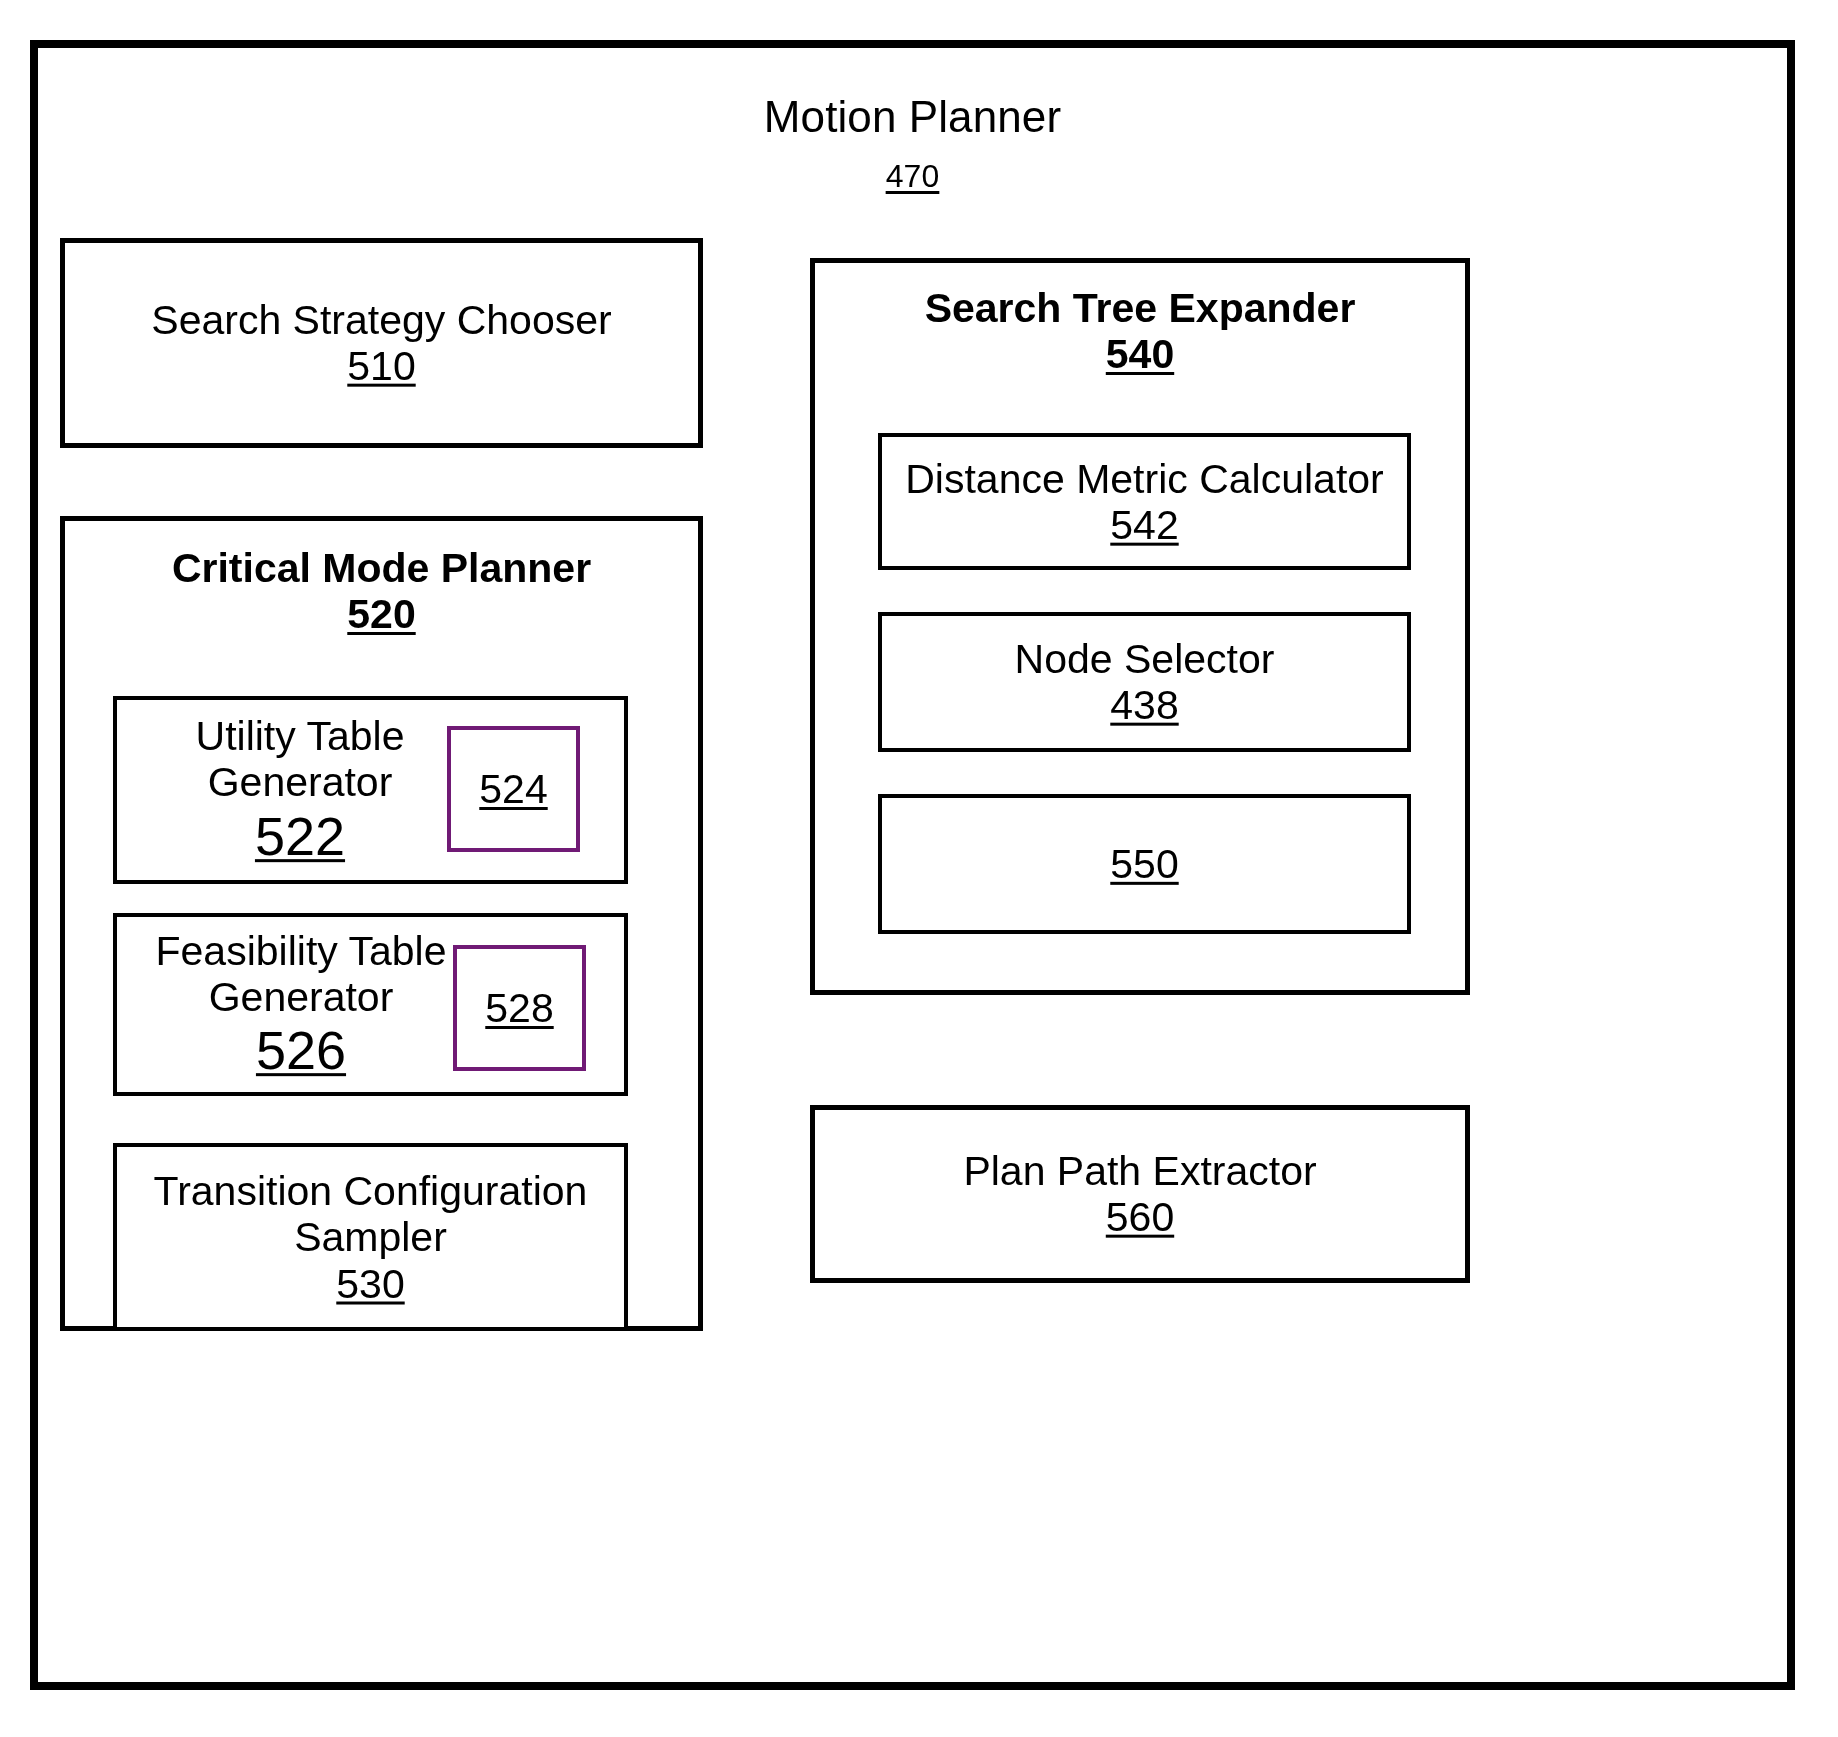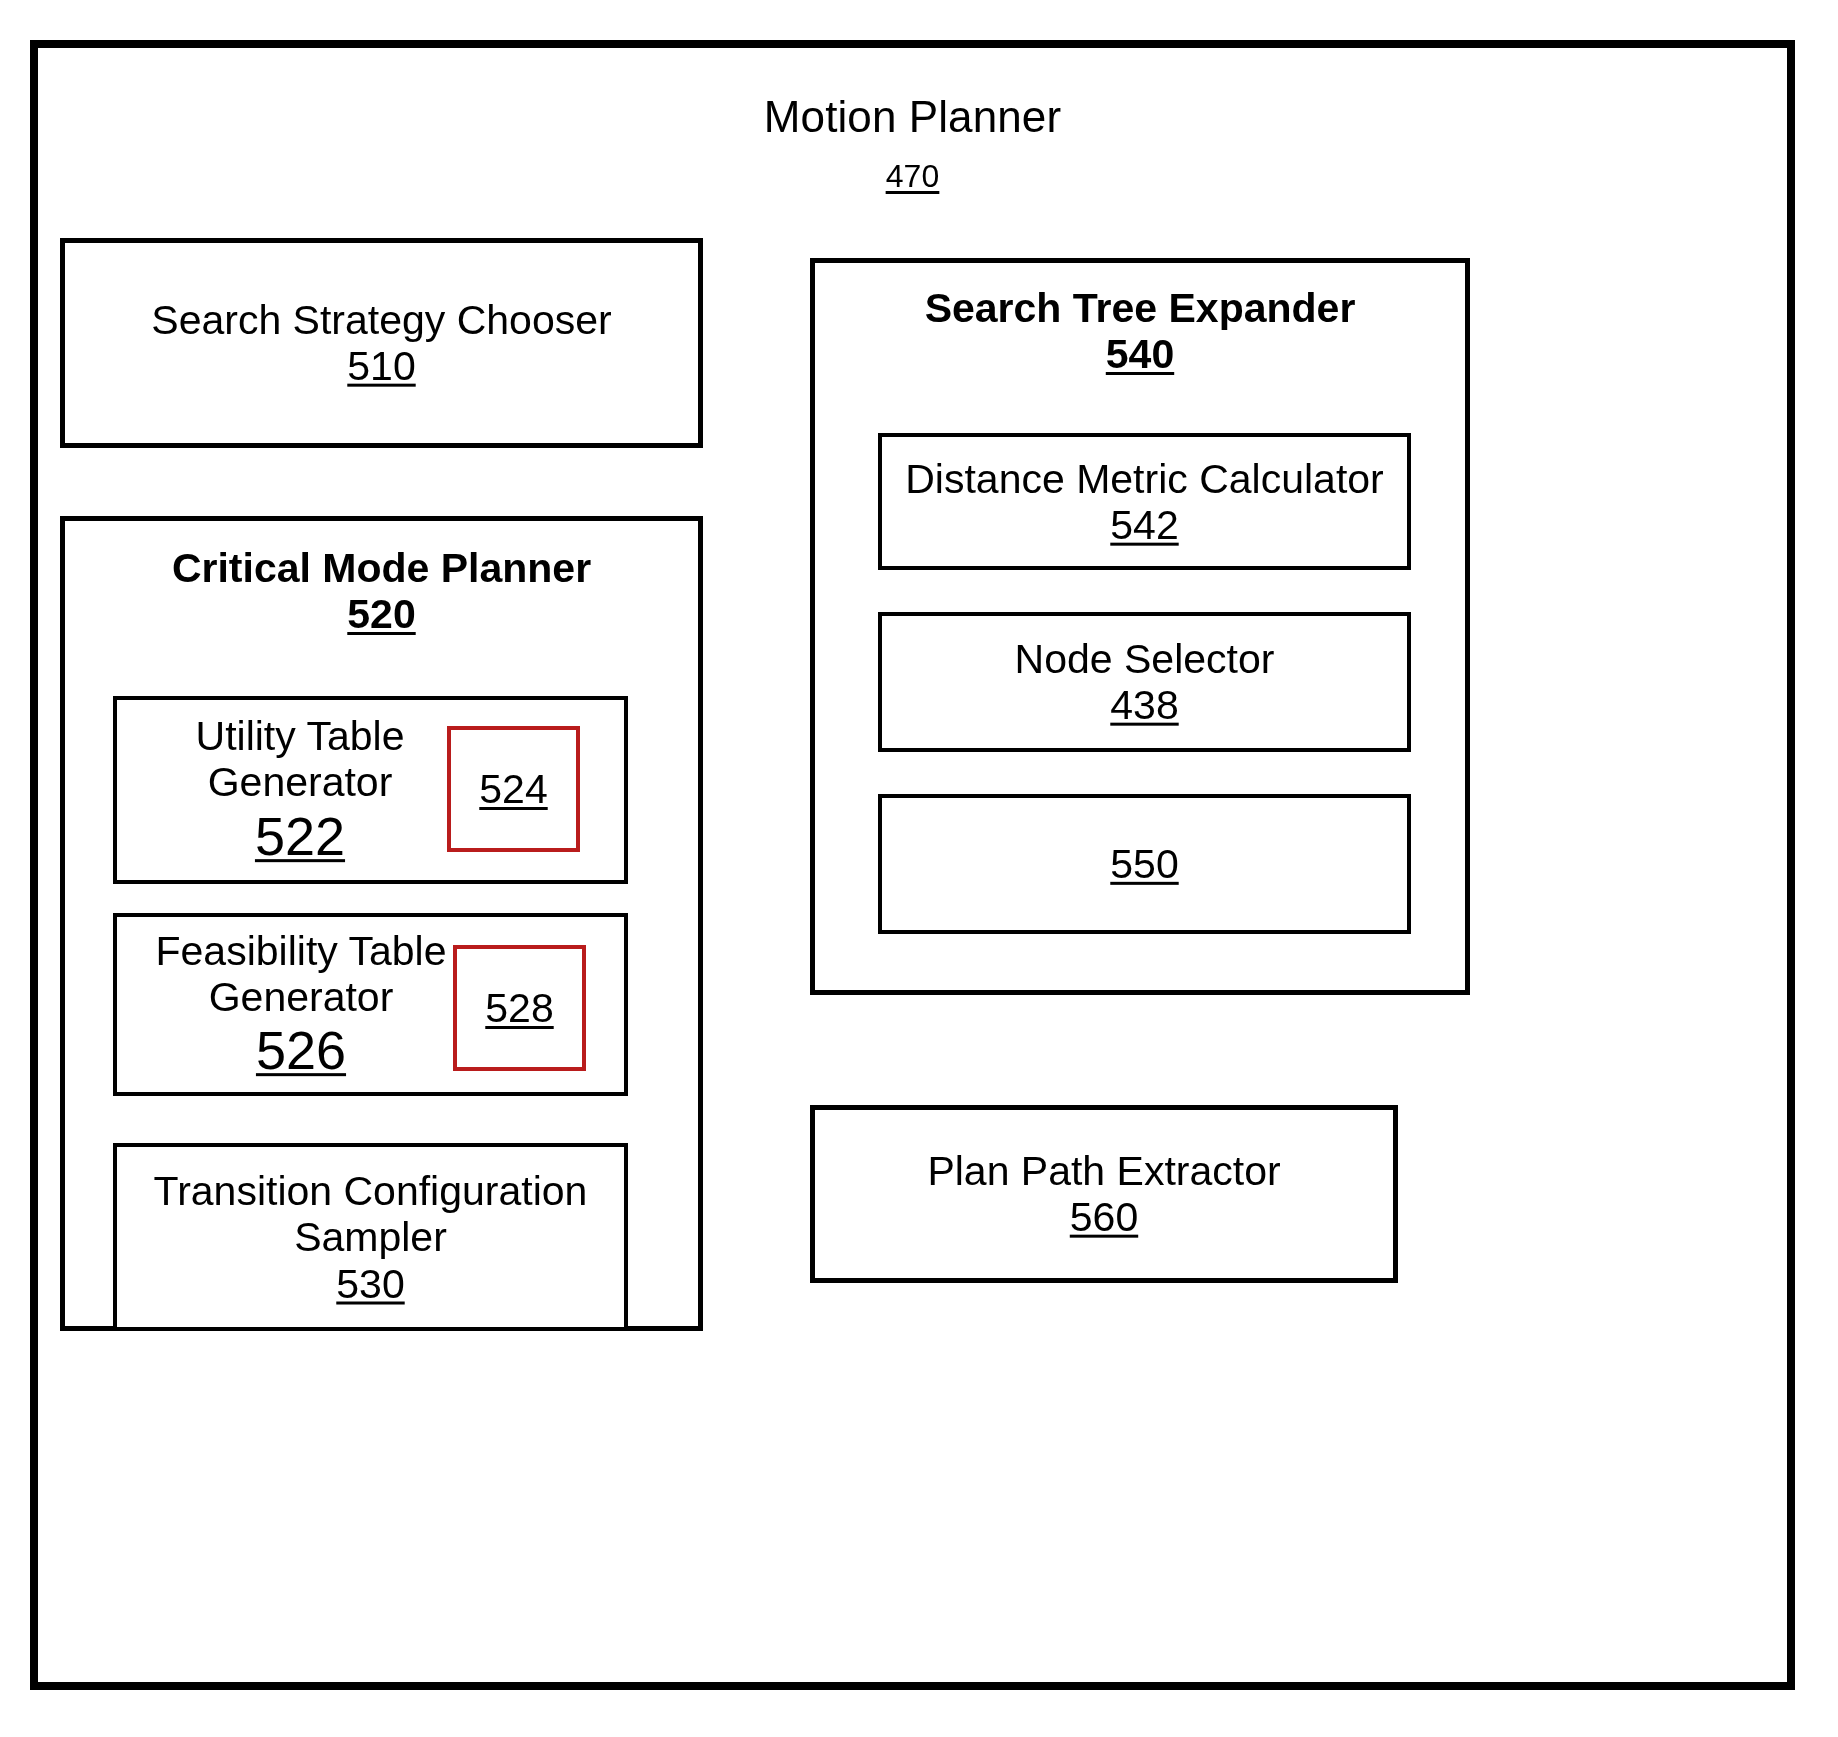--- a/index.html
+++ b/index.html
@@ -126,21 +126,21 @@
     display: block;
     font-size: 54px;
     text-decoration: underline;
     text-underline-offset: 4px;
     text-decoration-thickness: 3px;
   }
 
   .square-ref {
     position: absolute;
     box-sizing: border-box;
-    border: 4px solid #b91c1c;
+    border: 4px solid #701a75;
     background: #ffffff;
     display: flex;
     align-items: center;
     justify-content: center;
   }
   .square-ref span {
     font-size: 41px;
     text-decoration: underline;
     text-underline-offset: 4px;
     text-decoration-thickness: 3px;
@@ -226,21 +226,21 @@
       </div>
 
       <div class="box level2" style="left:63px; top:531px; width:533px; height:140px;">
         <div class="center-label">
           <span class="ref">550</span>
         </div>
       </div>
 
     </div>
 
-    <div class="box level1" style="left:772px; top:1057px; width:588px; height:178px;">
+    <div class="box level1" style="left:772px; top:1057px; width:660px; height:178px;">
       <div class="center-label">
         <span class="title">Plan Path Extractor</span>
         <span class="ref">560</span>
       </div>
     </div>
 
   </div>
 
 </div>
 

